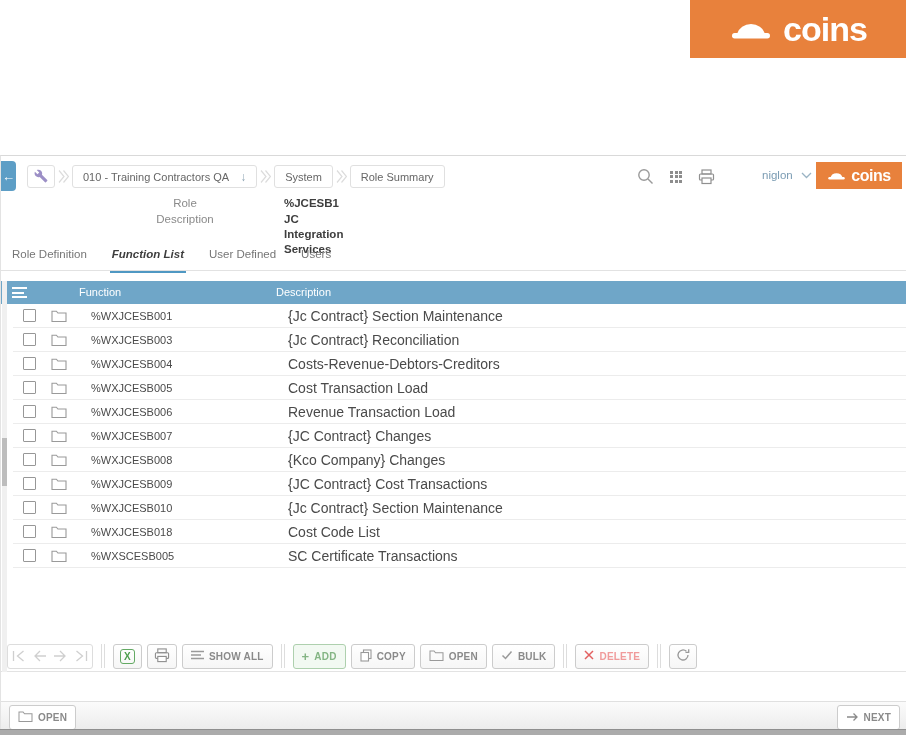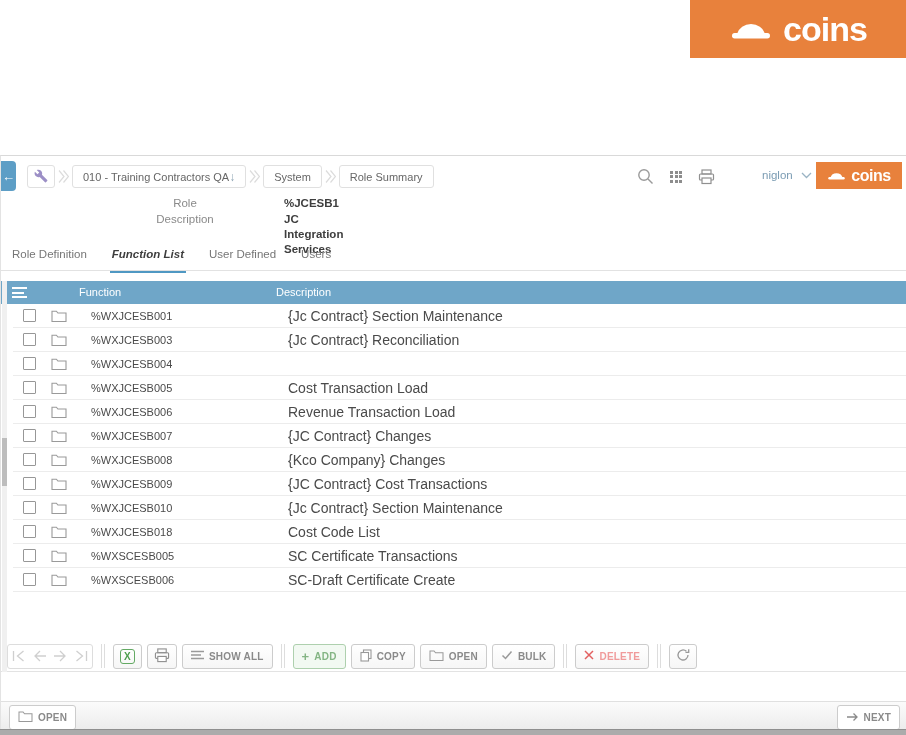--- a/index.html
+++ b/index.html
@@ -17,21 +17,21 @@
   
   .app { position:absolute; left:0; top:155px; width:906px; height:574px;
     border-top:1px solid #d9d9d9; border-left:1px solid #e3e3e3; background:#fff; }
   .bottom-strip { position:absolute; left:0; bottom:0; width:906px; height:6px; background:#ababab; border-top:1px solid #8f8f8f; }
 
   
   .back-btn { position:absolute; left:0; top:5px; width:15px; height:30px; background:#5D9EC6;
     border-radius:0 4px 4px 0; color:#fff; font-size:13px; display:flex; align-items:center; justify-content:center; cursor:pointer; }
   .crumbs { position:absolute; left:26px; top:9px; display:flex; align-items:center; }
   .chip { height:23px; border:1px solid #e0e0e0; border-radius:3px; background:#fff; color:#666;
-    font-size:11px; display:flex; align-items:center; padding:0 10px; gap:0; white-space:nowrap; }
+    font-size:11px; display:flex; align-items:center; padding:0 10px; gap:11px; white-space:nowrap; }
   .chip.tool { padding:0 6px; }
   .crumb-sep { margin:0 3px; display:flex; align-items:center; }
   .dd-arrow { color:#8fa6b5; font-size:12px; }
 
   .hdr-icons { position:absolute; top:12px; display:flex; align-items:center; }
   .icon-btn { margin-right:16px; cursor:pointer; display:flex; align-items:center; }
   .grid-icon { display:grid; grid-template-columns:repeat(3,3px); gap:1.5px; }
   .grid-icon i { width:3px; height:3px; background:#8d8d8d; }
   .user-chip { position:absolute; left:728px; top:13px; display:flex; align-items:center; gap:8px;
     font-size:11.5px; color:#7b9cb3; cursor:pointer;padding-left:33px; }
@@ -244,20 +244,21 @@
         </div>
 
         <div class="trow">
           <span class="cb"></span>
           <span class="fold">
             <svg width="16" height="14" viewBox="0 0 16 14">
               <path d="M1 12.5 V2.2 h4.4 l1.5 1.8 h8.1 v8.5 z" fill="none" stroke="#9a9a9a" stroke-width="1.1"></path>
             </svg>
           </span>
           <span class="fn-cell">%WXJCESB004</span>
+          <span class="ds-cell">Costs-Revenue-Debtors-Creditors</span>
         </div>
 
         <div class="trow">
           <span class="cb"></span>
           <span class="fold">
             <svg width="16" height="14" viewBox="0 0 16 14">
               <path d="M1 12.5 V2.2 h4.4 l1.5 1.8 h8.1 v8.5 z" fill="none" stroke="#9a9a9a" stroke-width="1.1"></path>
             </svg>
           </span>
           <span class="fn-cell">%WXJCESB005</span>
@@ -335,30 +336,20 @@
           <span class="cb"></span>
           <span class="fold">
             <svg width="16" height="14" viewBox="0 0 16 14">
               <path d="M1 12.5 V2.2 h4.4 l1.5 1.8 h8.1 v8.5 z" fill="none" stroke="#9a9a9a" stroke-width="1.1"></path>
             </svg>
           </span>
           <span class="fn-cell">%WXSCESB005</span>
           <span class="ds-cell">SC Certificate Transactions</span>
         </div>
 
-        <div class="trow">
-          <span class="cb"></span>
-          <span class="fold">
-            <svg width="16" height="14" viewBox="0 0 16 14">
-              <path d="M1 12.5 V2.2 h4.4 l1.5 1.8 h8.1 v8.5 z" fill="none" stroke="#9a9a9a" stroke-width="1.1"></path>
-            </svg>
-          </span>
-          <span class="fn-cell">%WXSCESB006</span>
-          <span class="ds-cell">SC-Draft Certificate Create</span>
-        </div>
       </div>
 
     <div class="ltoolbar">
       <div class="pager">
         <span class="pg">
             <svg width="15" height="12">
               <path d="M2.5 1 v10 M12.5 1 L6.5 6 L12.5 11" stroke="#cfcfcf" fill="none" stroke-width="1.3"></path>
             </svg>
           </span>
         <span class="pg">

